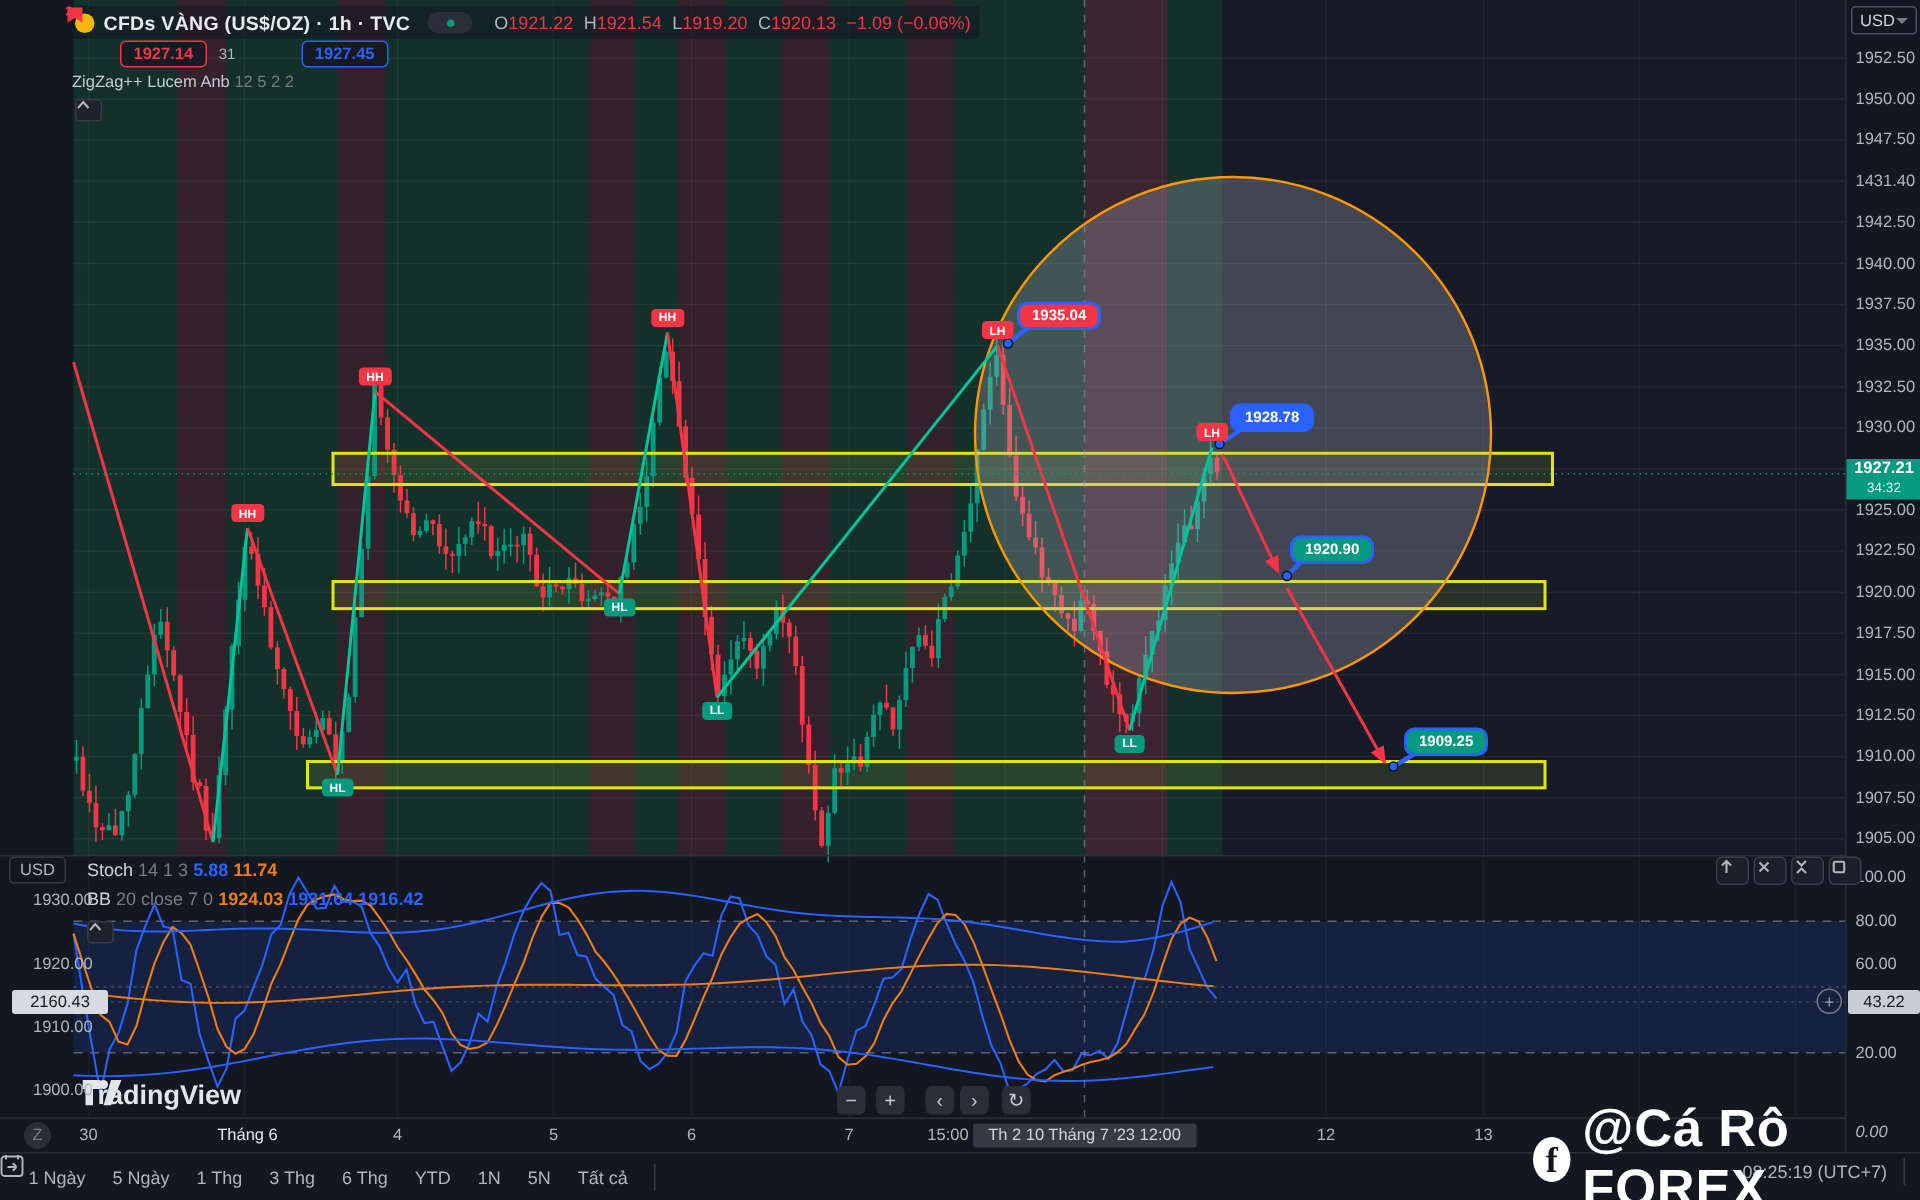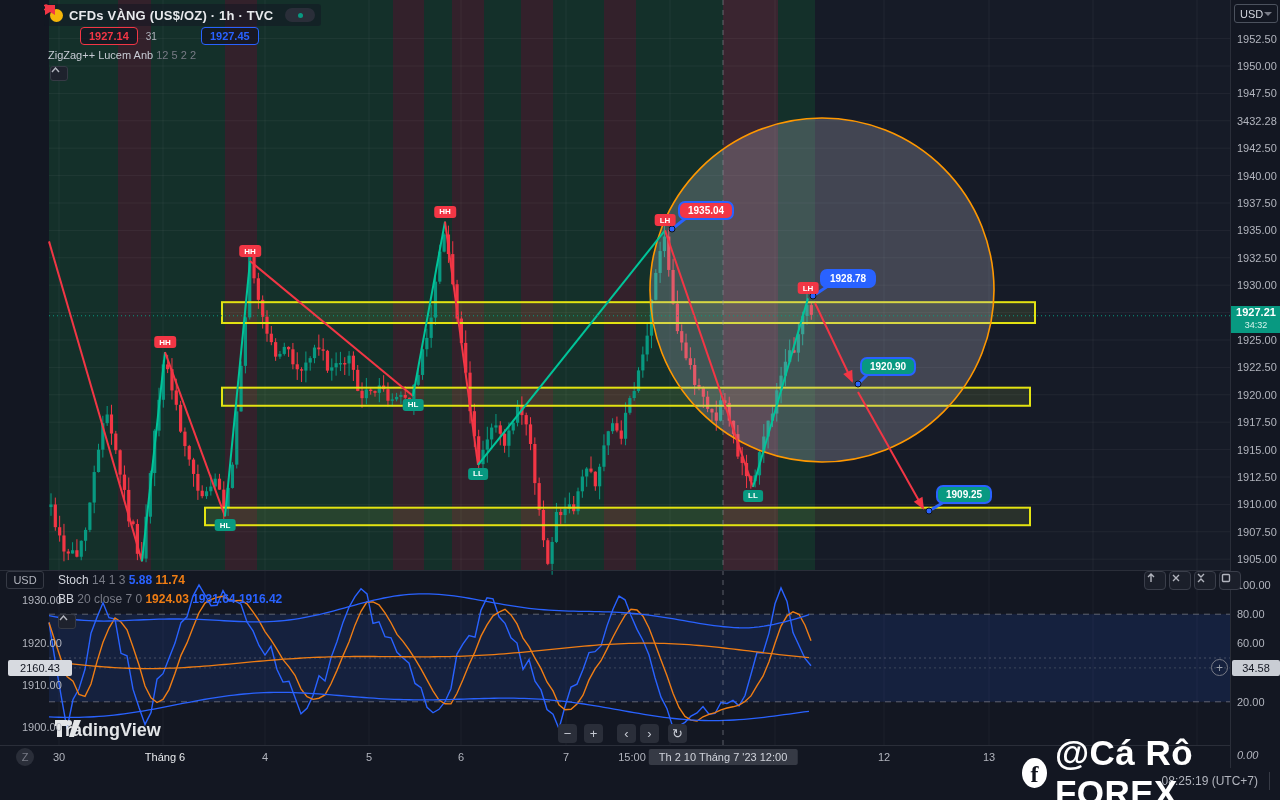--- a/index.html
+++ b/index.html
@@ -567,20 +567,27 @@
       <svg width="12" height="12" viewBox="0 0 12 12">
           <path d="M1 1h10v10L6 8l-5 3z" fill="#f23645"></path>
         </svg>
     </span>
     <span class="pill">
       <span style="width:5px;height:5px;border-radius:50%;background:#089981"></span>
       <svg width="9" height="8" viewBox="0 0 9 8">
         <path d="M0 2q2-2 4 0t4 0M0 6q2-2 4 0t4 0" stroke="#f23645" fill="none" stroke-width="1.3"></path>
         </svg>
     </span>
+    <span id="ohlc">
+      <span><span class="lt">O</span><span class="vl">1921.22</span></span>
+      <span><span class="lt">H</span><span class="vl">1921.54</span></span>
+      <span><span class="lt">L</span><span class="vl">1919.20</span></span>
+      <span><span class="lt">C</span><span class="vl">1920.13</span></span>
+      <span class="vl">−1.09 (−0.06%)</span>
+    </span>
   </div>
 
   <div class="abs" id="hdr-row2">
     <span class="quote-box" id="bid-box">1927.14</span>
     <span id="spread">31</span>
     <span class="quote-box" id="ask-box">1927.45</span>
   </div>
 
   <div class="abs" id="hdr-row3">
     <span>ZigZag++ Lucem Anb</span>
@@ -594,25 +601,25 @@
 
   <div class="abs" id="axis">
     <div id="usd-main">
       <span>USD</span>
         <span class="caret"></span>
     </div>
     <div id="cur-badge">
       <div>1927.21</div>
       <div class="cd">34:32</div>
     </div>
-    <div id="stoch-badge">34.58</div>
+    <div id="stoch-badge">43.22</div>
   <div class="axis-lbl" style="top: 32.6px;">1952.50</div>
       <div class="axis-lbl" style="top: 60px;">1950.00</div>
       <div class="axis-lbl" style="top: 87.4px;">1947.50</div>
-      <div class="axis-lbl" style="top: 114.8px;">3432.28</div>
+      <div class="axis-lbl" style="top: 114.8px;">1431.40</div>
       <div class="axis-lbl" style="top: 142.2px;">1942.50</div>
       <div class="axis-lbl" style="top: 169.6px;">1940.00</div>
       <div class="axis-lbl" style="top: 197px;">1937.50</div>
       <div class="axis-lbl" style="top: 224.4px;">1935.00</div>
       <div class="axis-lbl" style="top: 251.8px;">1932.50</div>
       <div class="axis-lbl" style="top: 279.2px;">1930.00</div>
       <div class="axis-lbl" style="top: 334px;">1925.00</div>
       <div class="axis-lbl" style="top: 361.4px;">1922.50</div>
       <div class="axis-lbl" style="top: 388.8px;">1920.00</div>
       <div class="axis-lbl" style="top: 416.2px;">1917.50</div>
@@ -660,20 +667,39 @@
       <div class="t-lbl" style="left: 265px;">4</div>
       <div class="t-lbl" style="left: 369px;">5</div>
       <div class="t-lbl" style="left: 461px;">6</div>
       <div class="t-lbl" style="left: 566px;">7</div>
       <div class="t-lbl" style="left: 632px;">15:00</div>
       <div class="t-lbl" style="left: 884px;">12</div>
       <div class="t-lbl" style="left: 989px;">13</div>
       <div id="cross-badge" style="left: 723px;">Th 2 10 Tháng 7 '23   12:00</div>
     </div>
 
+  <div class="abs" id="toolbar">
+      <div class="range-btn">1 Ngày</div>
+      <div class="range-btn">5 Ngày</div>
+      <div class="range-btn">1 Thg</div>
+      <div class="range-btn">3 Thg</div>
+      <div class="range-btn">6 Thg</div>
+      <div class="range-btn">YTD</div>
+      <div class="range-btn">1N</div>
+      <div class="range-btn">5N</div>
+      <div class="range-btn">Tất cả</div>
+      <div class="tb-sep"></div>
+      <div>
+        <svg width="19" height="17" viewBox="0 0 19 17">
+          <rect x="1" y="2" width="14" height="13" rx="2" fill="none" stroke="#b2b5be" stroke-width="1.3"></rect>
+          <path d="M4 1v3M12 1v3" stroke="#b2b5be" stroke-width="1.3"></path>
+          <path d="M5 9h6m0 0l-2.5-2.5M11 9l-2.5 2.5" stroke="#b2b5be" stroke-width="1.3" fill="none"></path>
+        </svg>
+      </div>
+    </div>
   <div id="clock">08:25:19 (UTC+7)</div>
   <div id="clock-sep"></div>
 
   <div id="wm">
     <div id="fb">f</div>
     <div id="wm-txt">@Cá Rô FOREX</div>
   </div>
 
   <div id="tv-logo">
     <svg width="26" height="17" viewBox="0 0 26 17">

